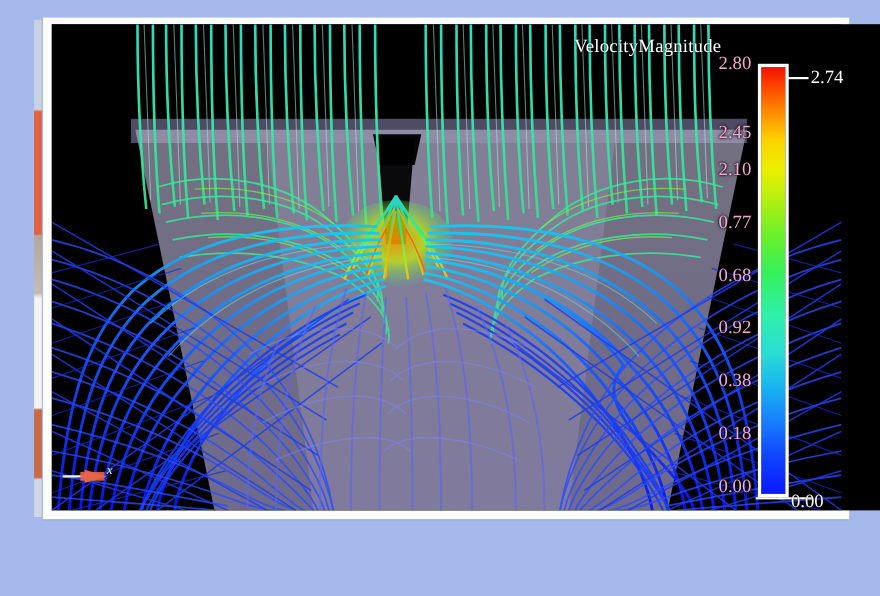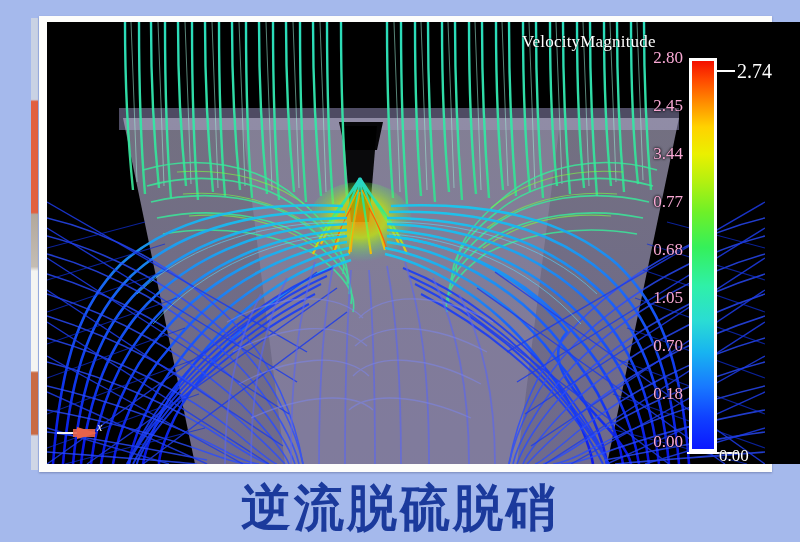--- a/index.html
+++ b/index.html
@@ -47,21 +47,21 @@
       #b4f010 69%, #eaf000 76%, #ffd200 83%, #ff9000 89%,
       #ff4a00 95%, #f41000 100%);
   }
   .cb-tick{
     position:absolute;right:0;width:86px;text-align:right;
     color:#f9a8d4;font-size:17px;font-family:"Liberation Serif",serif;
     text-shadow:0 0 2px #000,0 0 3px #000;
   }
   #cb-ticks{position:absolute;left:460px;top:0;width:176px;height:442px;}
   #cb-max-label{
-    position:absolute;left:690px;top:38px;color:#fff;font-size:20px;
+    position:absolute;left:690px;top:38px;color:#fff;font-size:17px;
     font-family:"Liberation Serif",serif;text-shadow:0 0 2px #000;
   }
   #cb-max-tick{position:absolute;left:668px;top:48px;width:20px;height:2px;background:#fff;}
   #cb-min-label{
     position:absolute;left:672px;top:424px;color:#fff;font-size:17px;
     font-family:"Liberation Serif",serif;text-shadow:0 0 2px #000;
   }
   #cb-min-tick{position:absolute;left:640px;top:430px;width:52px;height:2px;background:#fff;}
 
   
@@ -377,26 +377,26 @@
       </g>
     </svg>
 
     <div id="colorbar-group">
       <div id="cb-title">VelocityMagnitude</div>
 
       <div id="cb-bar"></div>
 
       <div id="cb-ticks">
         <div class="cb-tick" style="top:26px">2.80</div>
-        <div class="cb-tick" style="top:74px">2.45</div>
-        <div class="cb-tick" style="top:122px">3.44</div>
+        <div class="cb-tick" style="top:88px">2.45</div>
+        <div class="cb-tick" style="top:122px">2.10</div>
         <div class="cb-tick" style="top:170px">0.77</div>
         <div class="cb-tick" style="top:218px">0.68</div>
-        <div class="cb-tick" style="top:266px">1.05</div>
-        <div class="cb-tick" style="top:314px">0.70</div>
+        <div class="cb-tick" style="top:266px">0.92</div>
+        <div class="cb-tick" style="top:314px">0.38</div>
         <div class="cb-tick" style="top:362px">0.18</div>
         <div class="cb-tick" style="top:410px">0.00</div>
       </div>
 
       <div id="cb-max-tick"></div>
       <div id="cb-max-label">2.74</div>
 
       <div id="cb-min-tick"></div>
       <div id="cb-min-label">0.00</div>
     </div>
@@ -405,15 +405,14 @@
       <svg width="58" height="26" viewBox="0 0 58 26">
         <line x1="2" y1="13" x2="40" y2="13" stroke="#f2f2f2" stroke-width="2"></line>
         <polygon points="42,13 22,7 22,19" fill="#e8634a"></polygon>
         <rect x="18" y="9" width="22" height="8" fill="#e8634a" opacity=".9"></rect>
       </svg>
       <span id="axis-x-label">x</span>
     </div>
 
   </div>
 
-  <div id="caption">逆流脱硫脱硝</div>
 
 </div>
 
 </body></html>

